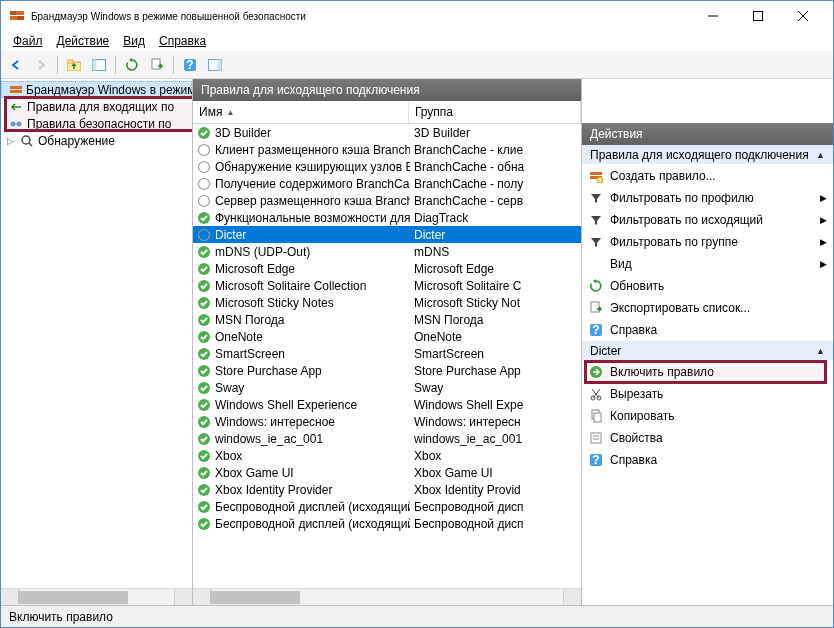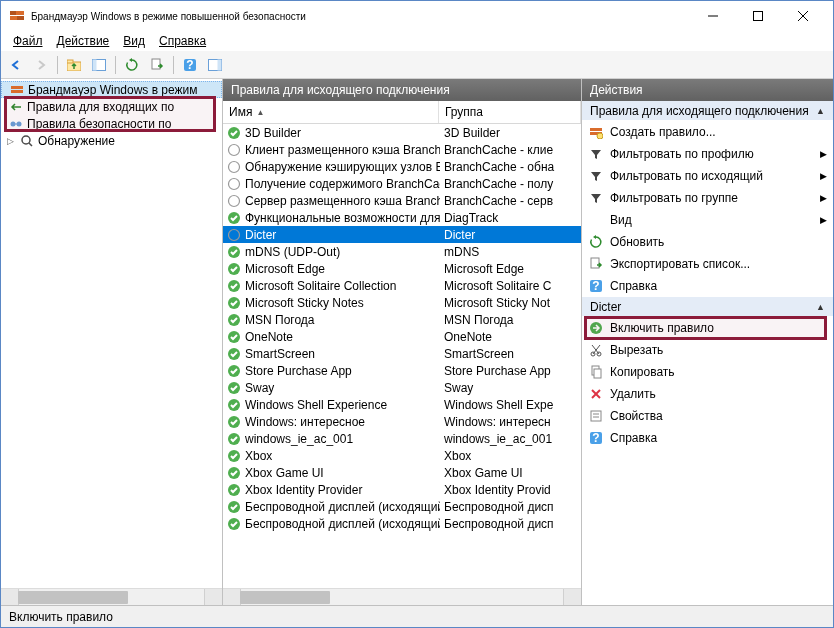--- a/index.html
+++ b/index.html
@@ -8,42 +8,42 @@
 .titlebar .title-icon { width: 16px; height: 16px; margin-right: 6px; }
 .titlebar .title { flex: 1; font-size: 10px; }
 .titlebar .win-btn { width: 45px; height: 28px; display: flex; align-items: center; justify-content: center; cursor: pointer; }
 .menubar { height: 20px; display: flex; align-items: center; padding: 0 6px; gap: 2px; background: #fff; }
 .menubar .menu-item { padding: 2px 6px; text-decoration: underline; text-decoration-color: transparent; cursor: pointer; }
 .menubar .menu-item span.u { text-decoration: underline; }
 .toolbar { height: 28px; display: flex; align-items: center; padding: 2px 4px; gap: 3px; border-bottom: 1px solid #d0d0d0; background: #f5f5f5; }
 .toolbar .tb-btn { width: 22px; height: 22px; display: flex; align-items: center; justify-content: center; border: 1px solid transparent; cursor: pointer; }
 .toolbar .sep { width: 1px; height: 18px; background: #c0c0c0; margin: 0 2px; }
 .content { flex: 1; display: flex; overflow: hidden; }
-.tree-pane { width: 222px; border-right: 1px solid #c0c0c0; display: flex; flex-direction: column; overflow: hidden; position: relative; }
+.tree-pane { width: 192px; border-right: 1px solid #c0c0c0; display: flex; flex-direction: column; overflow: hidden; position: relative; }
 .tree-body { flex: 1; overflow: hidden; padding: 2px 0; position: relative; }
 .tree-item { display: flex; align-items: center; height: 17px; padding-left: 4px; white-space: nowrap; cursor: pointer; }
 .tree-item .toggle { width: 11px; text-align: center; color: #636363; font-size: 9px; }
 .tree-item .t-icon { width: 16px; height: 16px; display: flex; align-items: center; justify-content: center; margin: 0 3px; }
 .tree-item.root { font-weight: normal; background: #cde6f7; border: 1px dotted #7eb4ea; }
 .tree-item.child { }
 .highlight-box { position: absolute; border: 3px solid #8c1b3a; background: rgba(140,27,58,0.05); pointer-events: none; z-index: 10; }
 .list-pane { flex: 1; display: flex; flex-direction: column; border-right: 1px solid #c0c0c0; overflow: hidden; }
 .pane-header { height: 22px; background: linear-gradient(#7a7a7a,#616161); color: #fff; display: flex; align-items: center; padding: 0 8px; font-size: 12px; }
 .list-headers { height: 23px; display: flex; border-bottom: 1px solid #d8d8d8; background: #fff; }
 .list-headers .col { display: flex; align-items: center; padding: 0 6px; border-right: 1px solid #e0e0e0; cursor: pointer; }
 .col-name { width: 216px; }
 .col-group { flex: 1; }
 .list-body { flex: 1; overflow: hidden; position: relative; }
 .list-row { height: 17px; display: flex; align-items: center; white-space: nowrap; }
 .list-row.selected { background: #0078d7; color: #fff; }
 .list-row .r-icon { width: 16px; height: 16px; margin: 0 3px 0 3px; display: flex; align-items: center; justify-content: center; }
 .list-row .r-name { width: 195px; overflow: hidden; text-overflow: clip; }
 .list-row .r-group { flex: 1; overflow: hidden; padding-left: 4px; }
 .list-sort-ind { margin-left: 4px; font-size: 8px; color: #555; }
-.actions-pane { width: 251px; display: flex; flex-direction: column; overflow: hidden; }
+.actions-pane { width: 251px; display: flex; flex-direction: column; overflow: hidden; margin-top: 44px; }
 .actions-header { height: 22px; background: linear-gradient(#7a7a7a,#616161); color: #fff; display: flex; align-items: center; padding: 0 8px; }
 .actions-section-hdr { height: 20px; background: #e4ecf7; display: flex; align-items: center; padding: 0 8px; justify-content: space-between; border-bottom: 1px solid #fff; }
 .actions-section-hdr .collapse { font-size: 9px; color: #333; cursor: pointer; }
 .action-item { height: 22px; display: flex; align-items: center; padding: 0 6px; cursor: pointer; gap: 6px; position: relative; }
 .action-item .a-icon { width: 16px; height: 16px; display: flex; align-items: center; justify-content: center; }
 .action-item .a-sub { margin-left: auto; font-size: 9px; color: #000; }
 .statusbar { height: 22px; border-top: 1px solid #c0c0c0; display: flex; align-items: center; padding: 0 8px; background: #f0f0f0; }
 .scroll-h { height: 17px; background: #f0f0f0; border-top: 1px solid #dcdcdc; position: relative; }
 .scroll-h::before { content:''; position:absolute; left:0; top:0; width:17px; height:17px; background:#e8e8e8; border-right:1px solid #d0d0d0; }
 .scroll-h::after { content:''; position:absolute; right:0; top:0; width:17px; height:17px; background:#e8e8e8; border-left:1px solid #d0d0d0; }
@@ -554,29 +554,20 @@
             <svg width="14" height="14">
               <rect x="3" y="1" width="7" height="9" fill="#fff" stroke="#888"></rect>
               <rect x="5" y="4" width="7" height="9" fill="#fff" stroke="#888"></rect>
             </svg>
           </span>
           <span>Копировать</span>
         </div>
         <div class="action-item">
           <span class="a-icon">
             <svg width="14" height="14">
-              <line x1="3" y1="3" x2="11" y2="11" stroke="#d34" stroke-width="2"></line>
-              <line x1="11" y1="3" x2="3" y2="11" stroke="#d34" stroke-width="2"></line>
-            </svg>
-          </span>
-          <span>Удалить</span>
-        </div>
-        <div class="action-item">
-          <span class="a-icon">
-            <svg width="14" height="14">
               <rect x="2" y="2" width="10" height="10" fill="#fff" stroke="#888"></rect>
               <line x1="4" y1="5" x2="10" y2="5" stroke="#888"></line>
               <line x1="4" y1="8" x2="10" y2="8" stroke="#888"></line>
             </svg>
           </span>
           <span>Свойства</span>
         </div>
         <div class="action-item">
           <span class="a-icon">
             <svg width="14" height="14">

